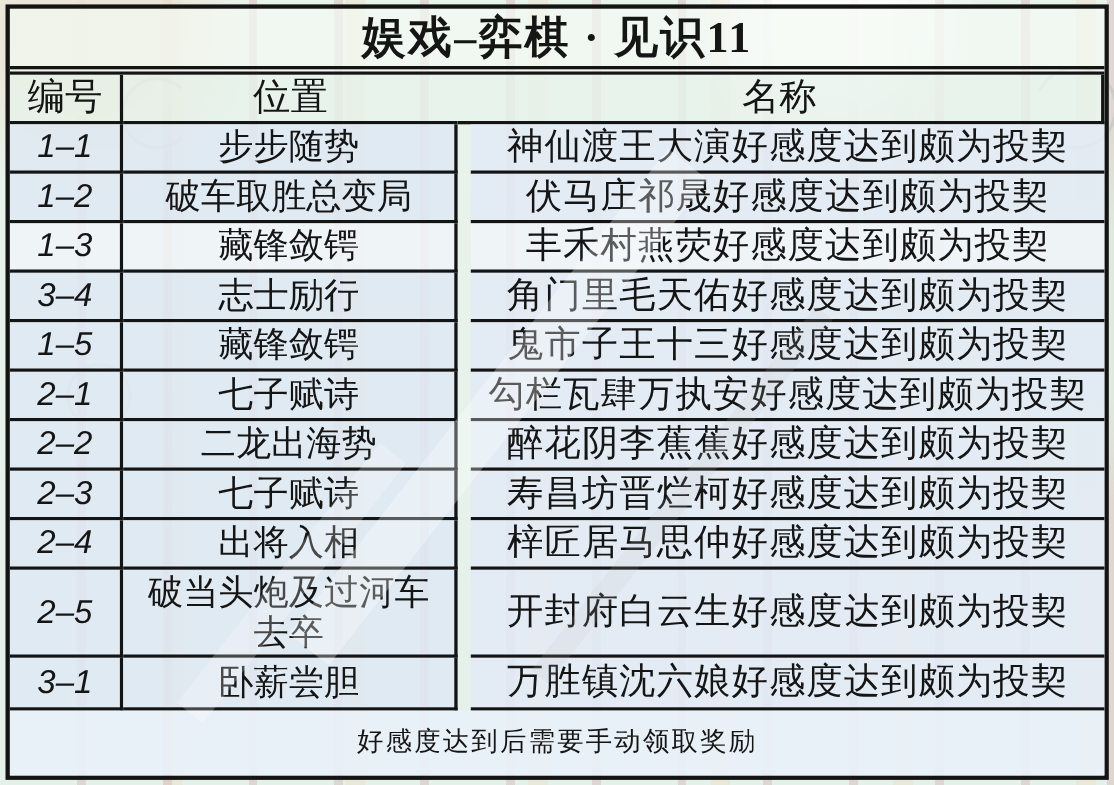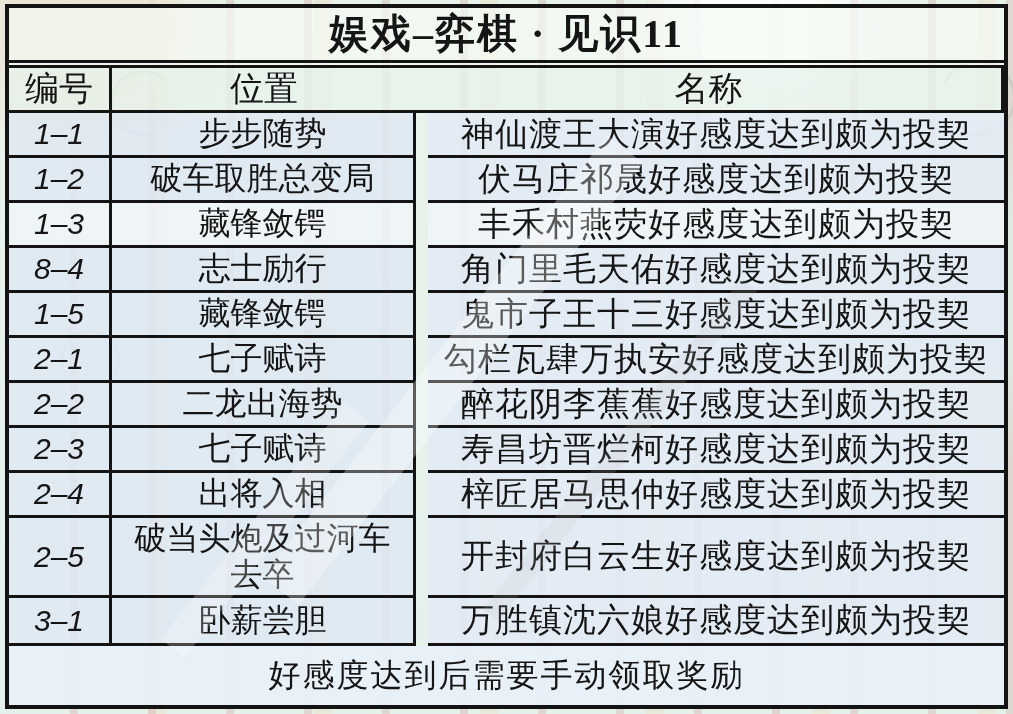--- a/index.html
+++ b/index.html
@@ -73,21 +73,21 @@
   .loccell{
     font-size:33px;background:rgba(227,235,245,0.88);
     letter-spacing:1px;
     margin-left:12px;
   }
   .row-light .idcell,.row-light .namecell,.row-light .loccell{
     background:rgba(240,245,249,0.86);
   }
   .footer-cell{
     background:rgba(233,241,248,0.92);
-    border-bottom:none;font-size:32px;letter-spacing:2px;
+    border-bottom:none;font-size:24px;letter-spacing:2px;
   }
   
   .row{display:contents;}
 </style>
 </head>
 <body>
 
 <div class="screen">
   <div class="canvas">
     <div class="swirl s1"></div>
@@ -117,21 +117,21 @@
         <div class="cell loccell col3">伏马庄祁晟好感度达到颇为投契</div>
       </div>
 
       <div class="row row-light">
         <div class="cell idcell">1–3</div>
         <div class="cell namecell">藏锋敛锷</div>
         <div class="cell loccell col3">丰禾村燕荧好感度达到颇为投契</div>
       </div>
 
       <div class="row">
-        <div class="cell idcell">8–4</div>
+        <div class="cell idcell">3–4</div>
         <div class="cell namecell">志士励行</div>
         <div class="cell loccell col3">角门里毛天佑好感度达到颇为投契</div>
       </div>
 
       <div class="row">
         <div class="cell idcell">1–5</div>
         <div class="cell namecell">藏锋敛锷</div>
         <div class="cell loccell col3">鬼市子王十三好感度达到颇为投契</div>
       </div>
 

